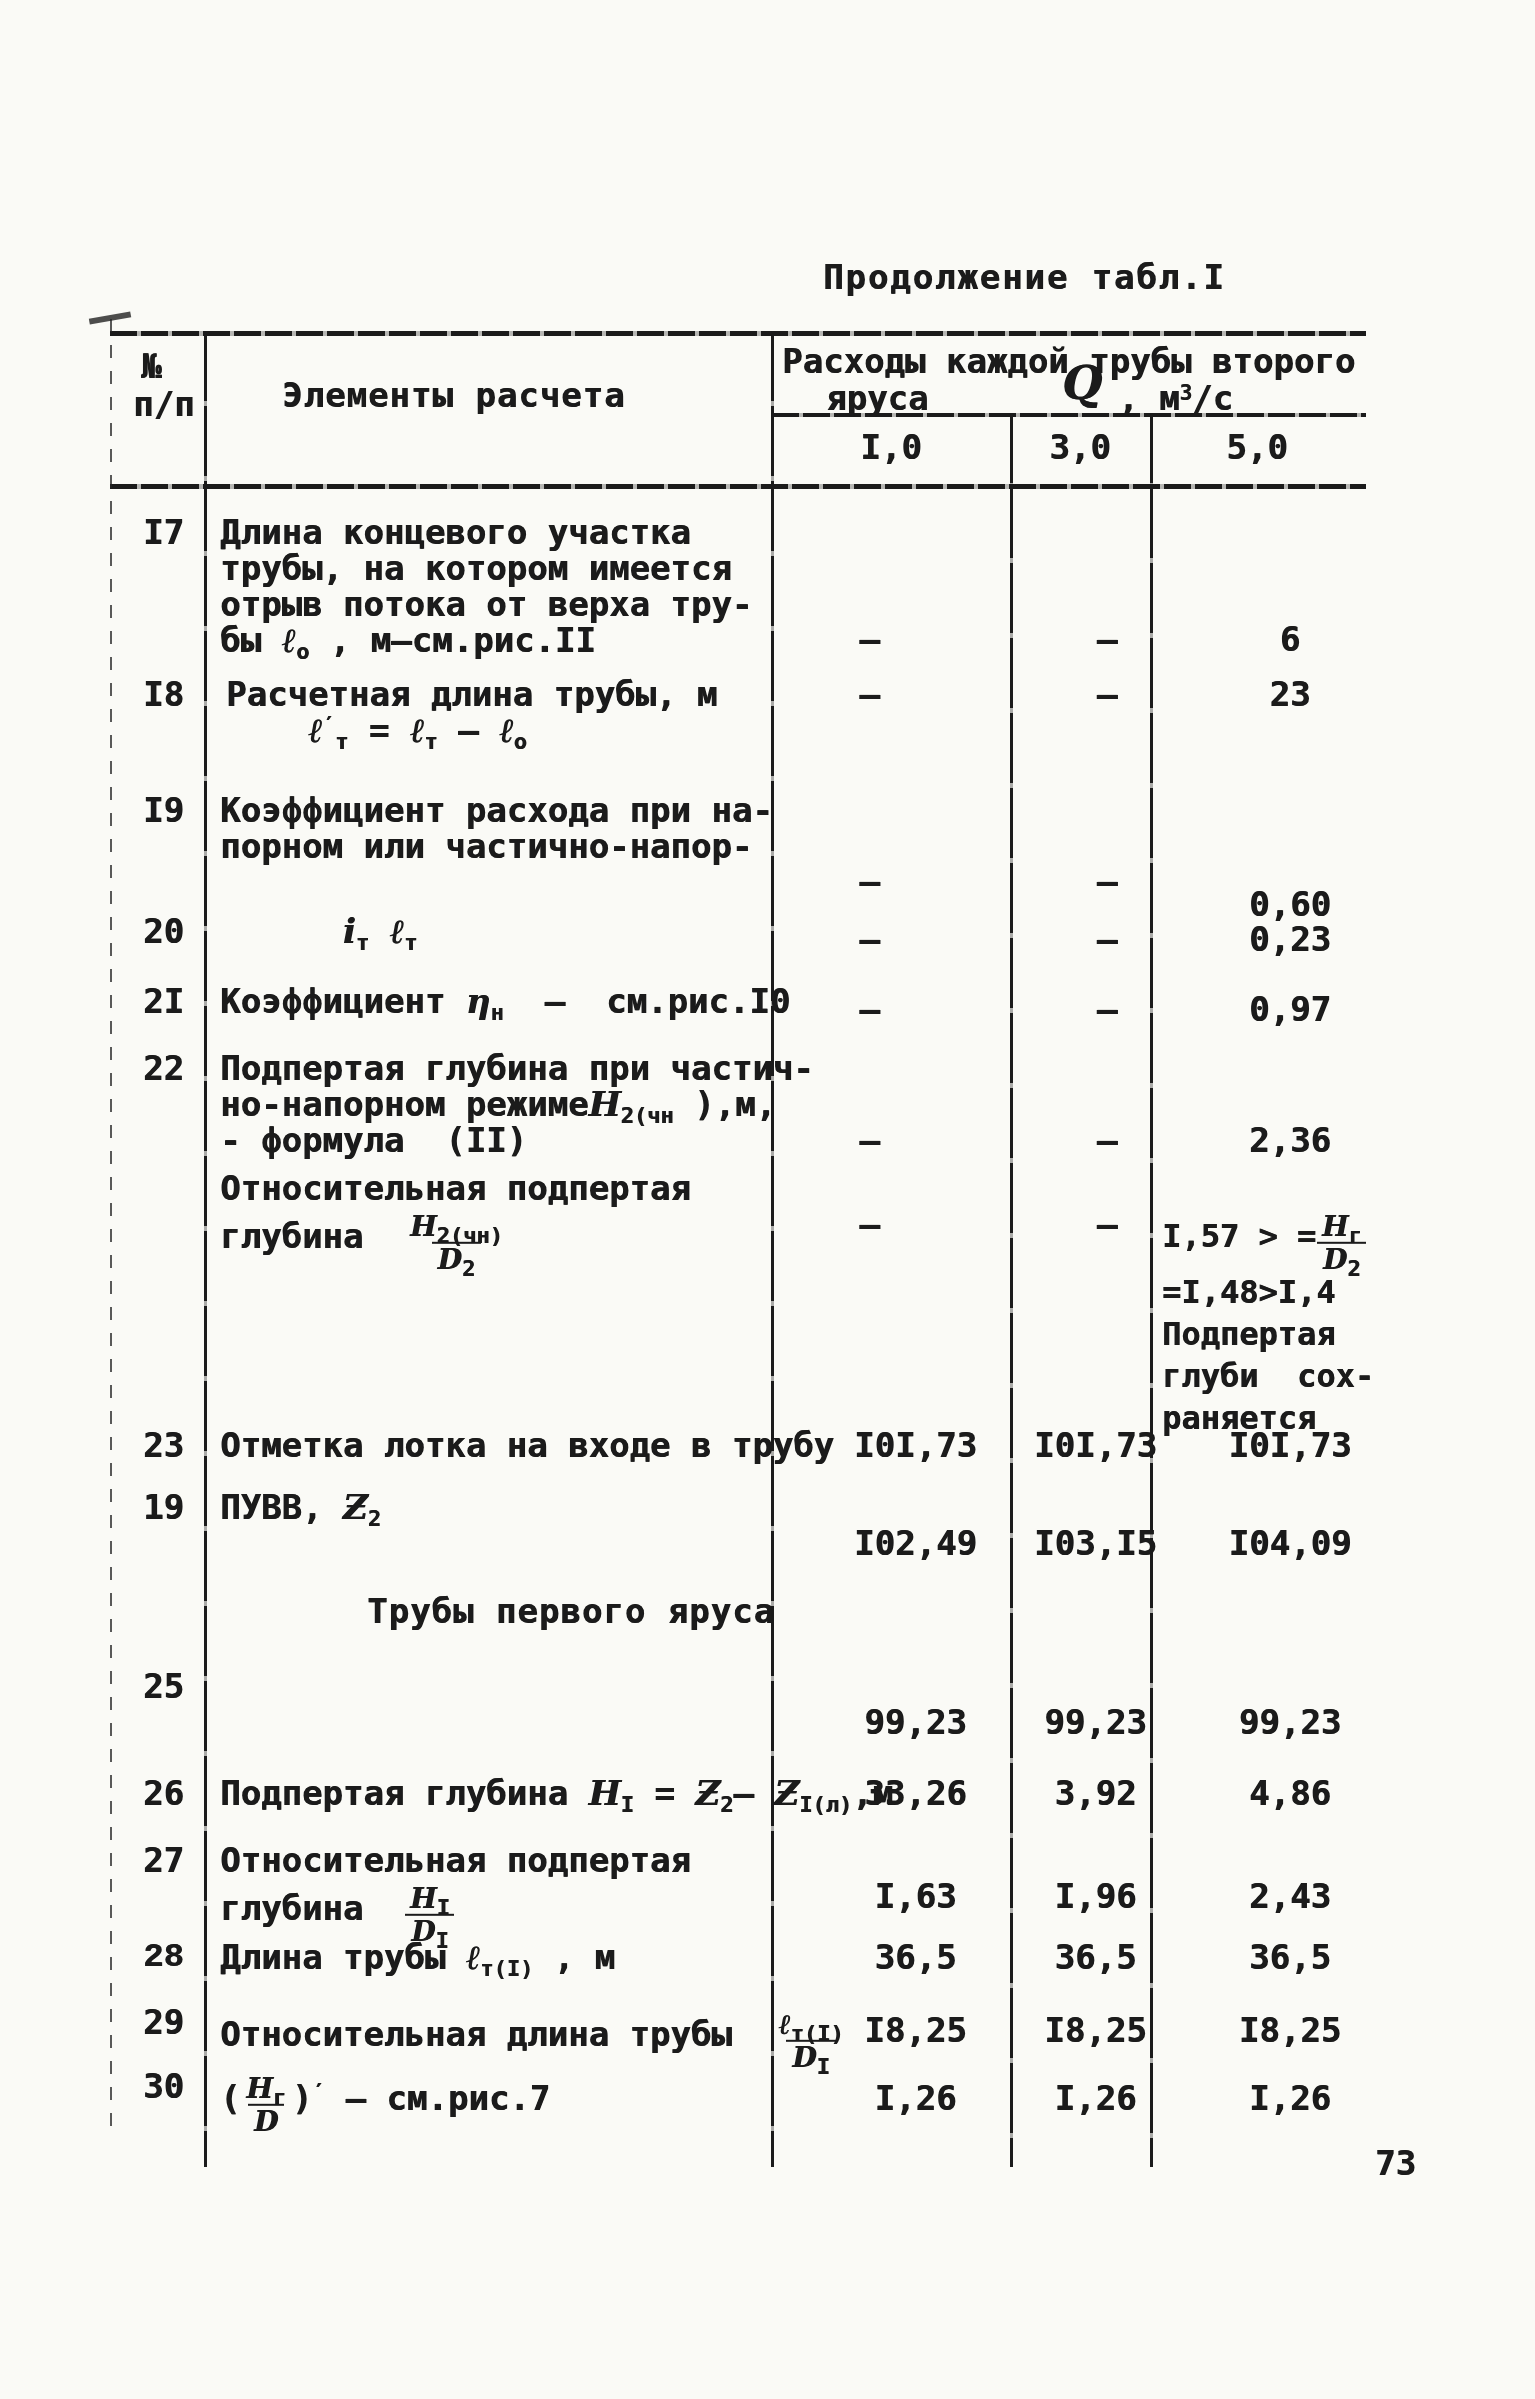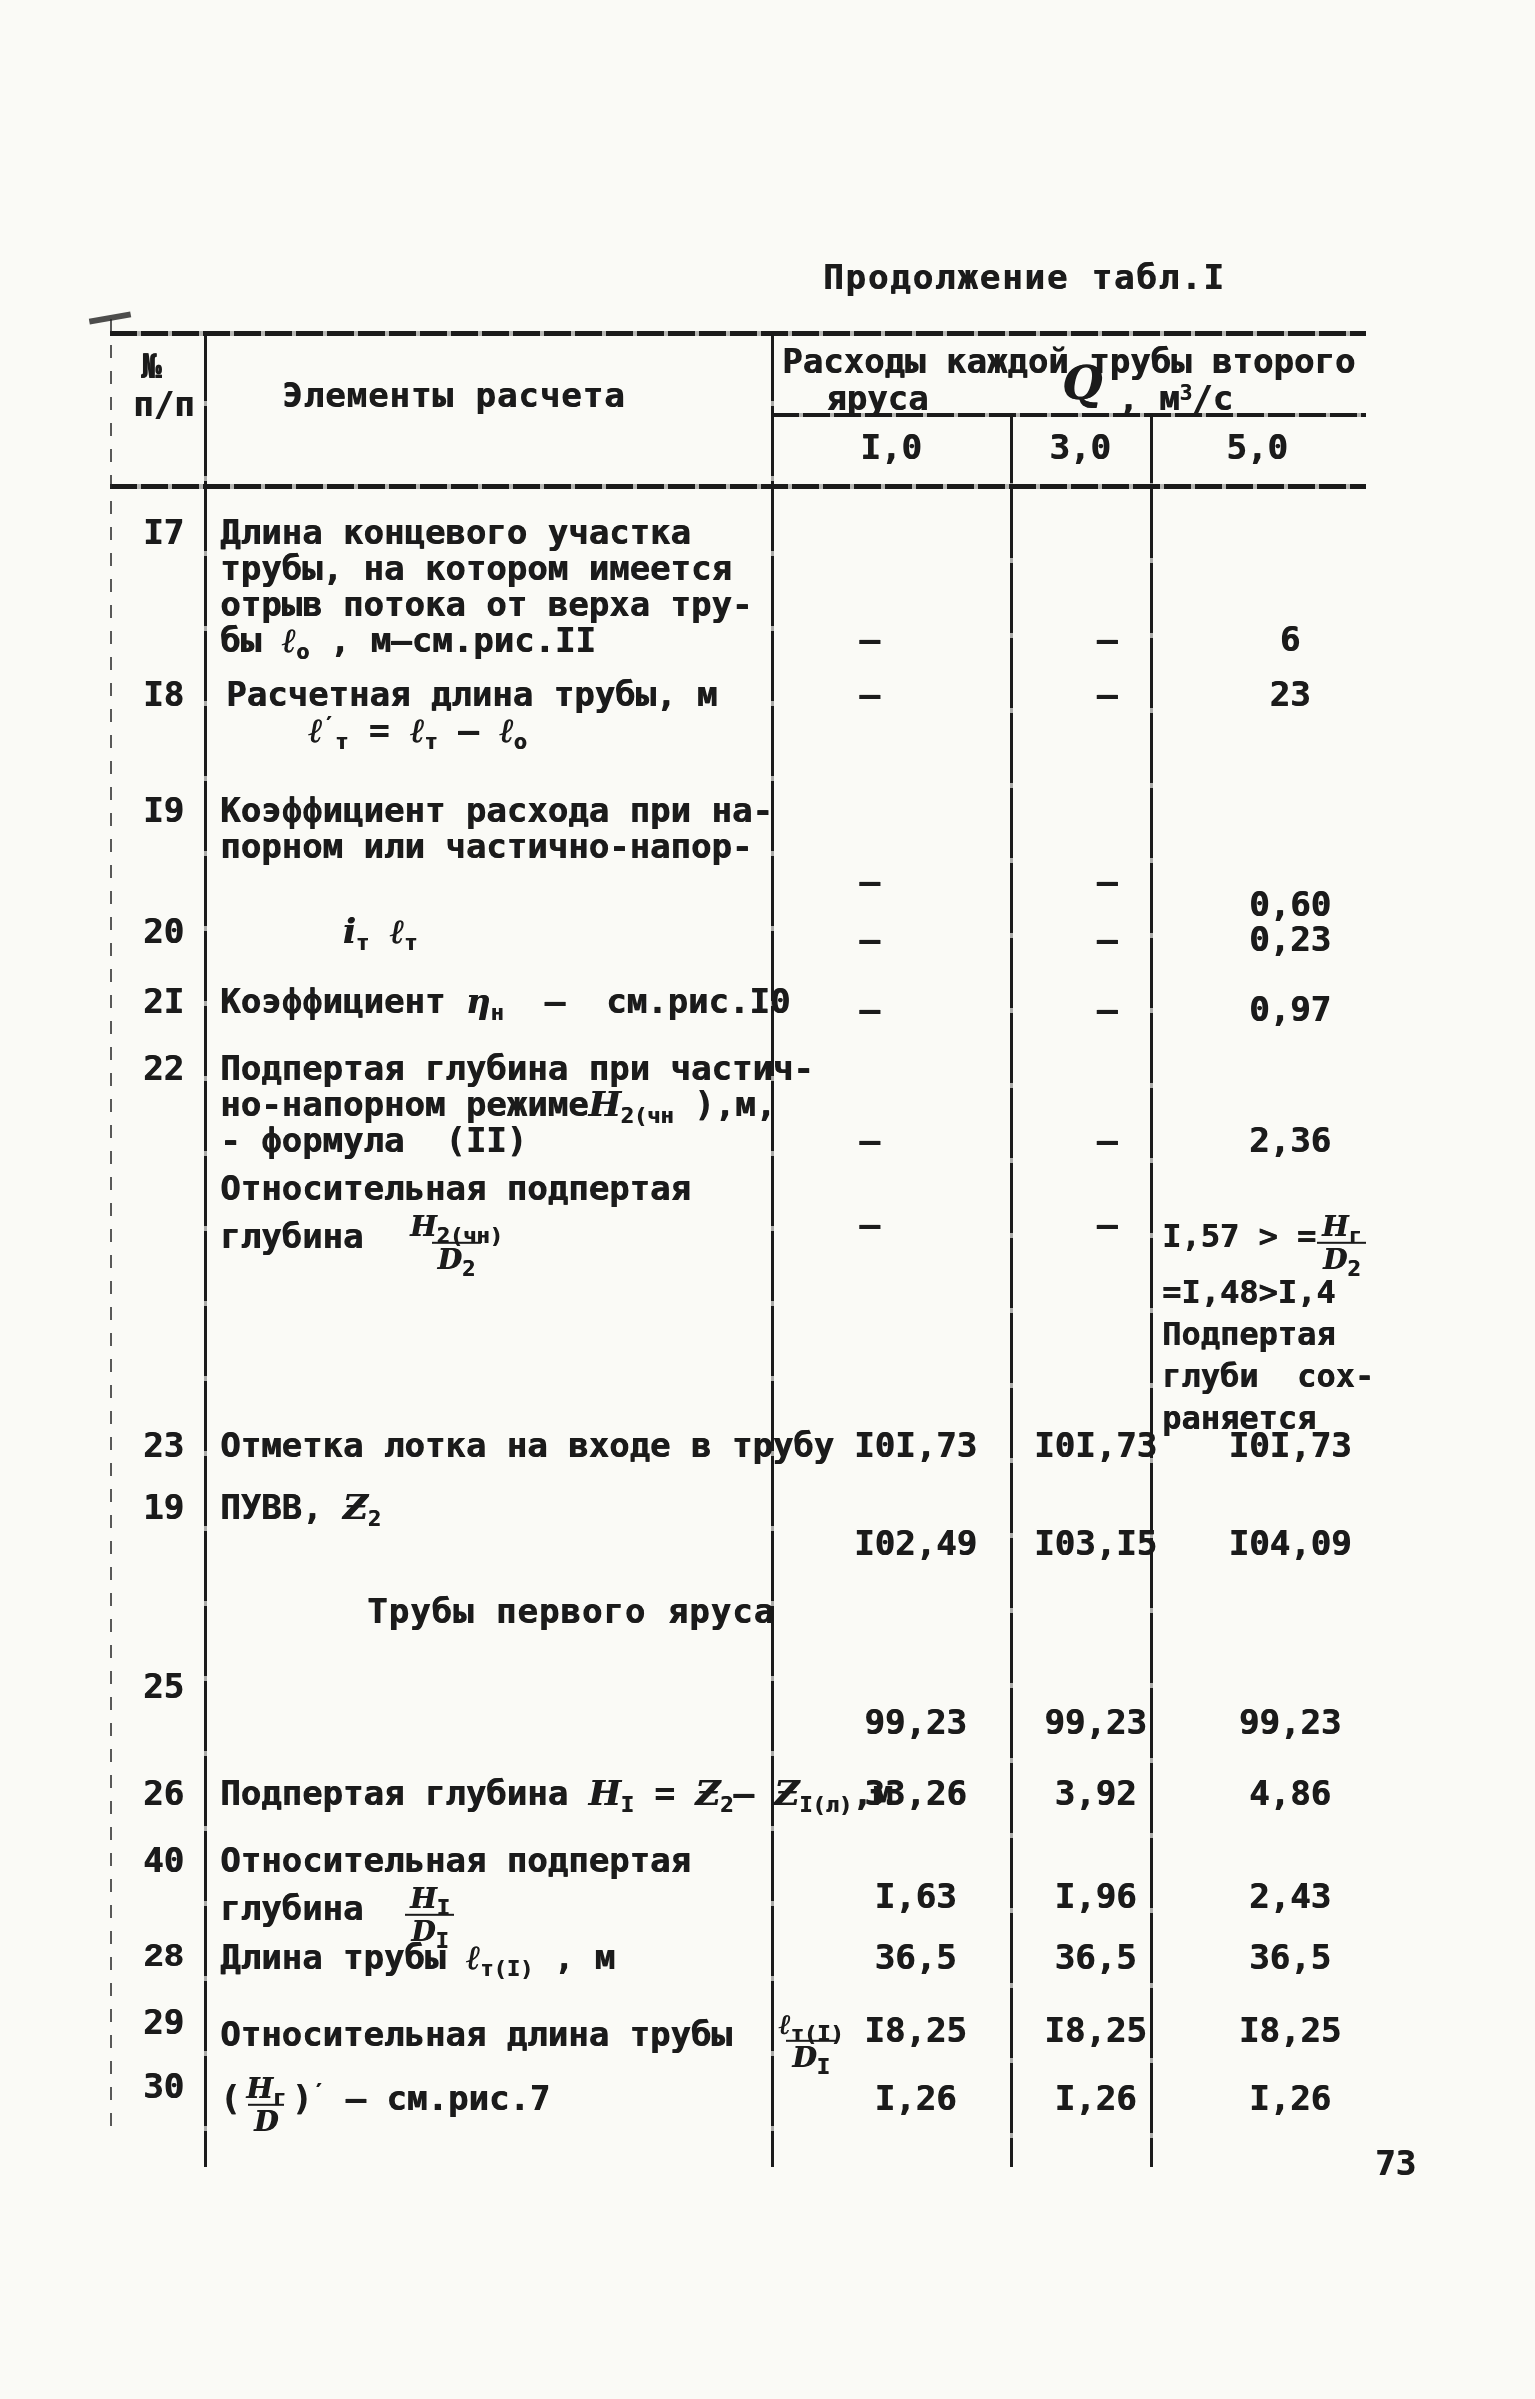--- a/index.html
+++ b/index.html
@@ -105,21 +105,21 @@
     <div class="abs txt" style="left: 143px; top: 1668px;">25</div>
     <div class="abs txt" style="left: 220px; top: 1668px;"></div>
     <div class="abs txt vcell" style="left: 823px; top: 1704px; width: 185px;">99,23</div>
     <div class="abs txt vcell" style="left: 1022px; top: 1704px; width: 147px;">99,23</div>
     <div class="abs txt vcell" style="left: 1190px; top: 1704px; width: 200px;">99,23</div>
     <div class="abs txt" style="left: 143px; top: 1775px;">26</div>
     <div class="abs txt" style="left: 220px; top: 1775px;"><div>Подпертая глубина <span class="it">H</span><sub>I</sub> = <span class="it">Ƶ</span><sub>2</sub>– <span class="it">Ƶ</span><sub>I(л)</sub>,м</div></div>
     <div class="abs txt vcell" style="left: 823px; top: 1775px; width: 185px;">33,26</div>
     <div class="abs txt vcell" style="left: 1022px; top: 1775px; width: 147px;">3,92</div>
     <div class="abs txt vcell" style="left: 1190px; top: 1775px; width: 200px;">4,86</div>
-    <div class="abs txt" style="left: 143px; top: 1842px;">40</div>
+    <div class="abs txt" style="left: 143px; top: 1842px;">27</div>
     <div class="abs txt" style="left: 220px; top: 1842px;"><div>Относительная подпертая</div><div>глубина  <span class="frac"><span class="num"><span class="it">H</span><sub>I</sub></span><span class="den"><span class="it">D</span><sub>I</sub></span></span></div></div>
     <div class="abs txt vcell" style="left: 823px; top: 1878px; width: 185px;">I,63</div>
     <div class="abs txt vcell" style="left: 1022px; top: 1878px; width: 147px;">I,96</div>
     <div class="abs txt vcell" style="left: 1190px; top: 1878px; width: 200px;">2,43</div>
     <div class="abs txt" style="left: 143px; top: 1939px; font-family: Liberation Mono, monospace;">28</div>
     <div class="abs txt" style="left: 220px; top: 1939px;"><div>Длина трубы <span class="it">ℓ</span><sub>т(I)</sub> , м</div></div>
     <div class="abs txt vcell" style="left: 823px; top: 1939px; width: 185px;">36,5</div>
     <div class="abs txt vcell" style="left: 1022px; top: 1939px; width: 147px;">36,5</div>
     <div class="abs txt vcell" style="left: 1190px; top: 1939px; width: 200px;">36,5</div>
     <div class="abs txt" style="left: 143px; top: 2004px;">29</div>

